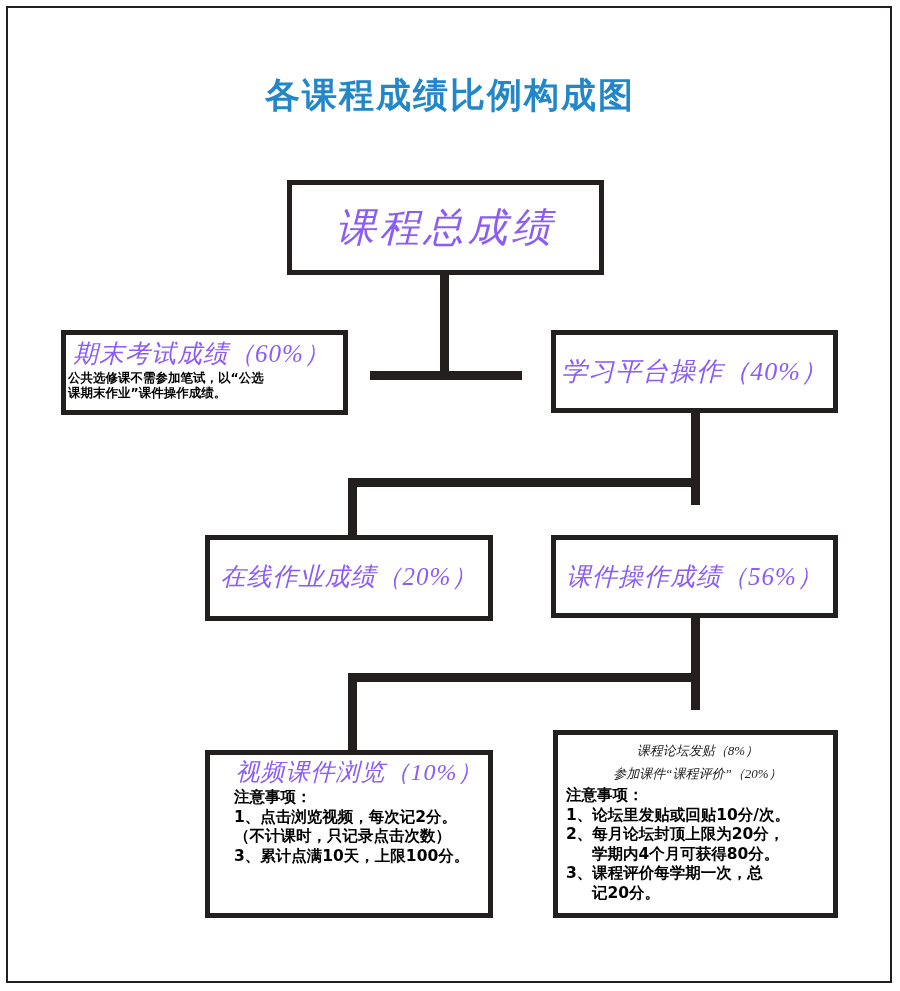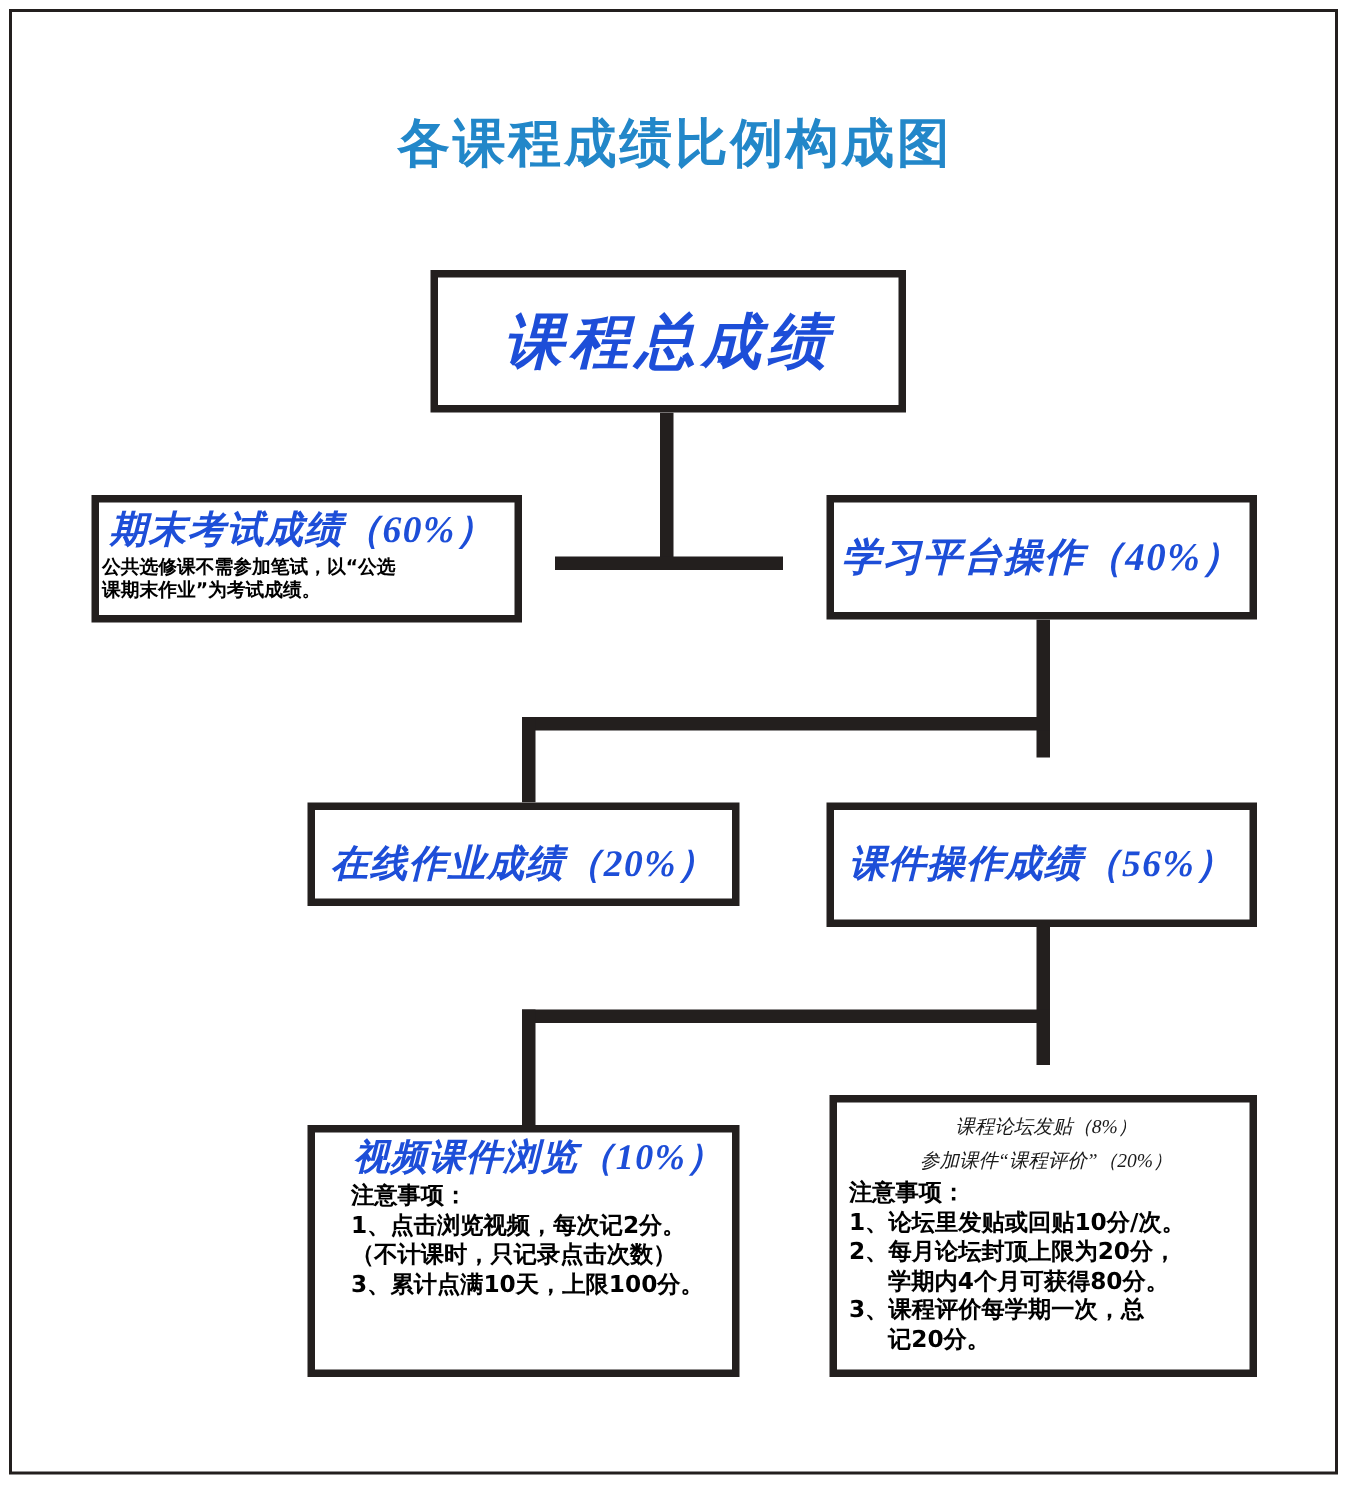--- a/index.html
+++ b/index.html
@@ -47,26 +47,25 @@
 
   
   .box {
     position: absolute;
     box-sizing: border-box;
     background: #ffffff;
     border: 5px solid #231f1e;
     overflow: hidden;
   }
   .box-head {
-    color: #1d4ed8;
+    color: #8b5cf6;
     font-family: "Liberation Serif", "DejaVu Serif", serif;
     font-style: italic;
     text-align: center;
     white-space: nowrap;
-    font-weight: bold;
   }
   .red-block {
     color: #000000;
     font-family: "DejaVu Sans", "Liberation Sans", sans-serif;
     font-weight: bold;
     text-align: left;
   }
   .red-block div { white-space: nowrap; }
 
   
@@ -101,21 +100,21 @@
     left: 551px; top: 330px; width: 287px; height: 83px;
   }
   #box-platform .box-head {
     font-size: 26px;
     line-height: 73px;
     letter-spacing: 1px;
   }
 
   
   #box-homework {
-    left: 205px; top: 535px; width: 288px; height: 69px;
+    left: 205px; top: 535px; width: 288px; height: 86px;
   }
   #box-homework .box-head {
     font-size: 25px;
     line-height: 73px;
     letter-spacing: 1px;
   }
 
   
   #box-courseware {
     left: 551px; top: 535px; width: 287px; height: 83px;
@@ -191,21 +190,21 @@
   <div class="conn" style="left:348px; top:673px; width:9px; height:77px;"></div>
 
   <div class="box" id="box-total">
     <div class="box-head">课程总成绩</div>
   </div>
 
   <div class="box" id="box-final">
     <div class="box-head">期末考试成绩（60%）</div>
     <div class="red-block">
       <div>公共选修课不需参加笔试，以“公选</div>
-      <div>课期末作业”为考试成绩。</div>
+      <div>课期末作业”课件操作成绩。</div>
     </div>
   </div>
 
   <div class="box" id="box-platform">
     <div class="box-head">学习平台操作（40%）</div>
   </div>
 
   <div class="box" id="box-homework">
     <div class="box-head">在线作业成绩（20%）</div>
   </div>

